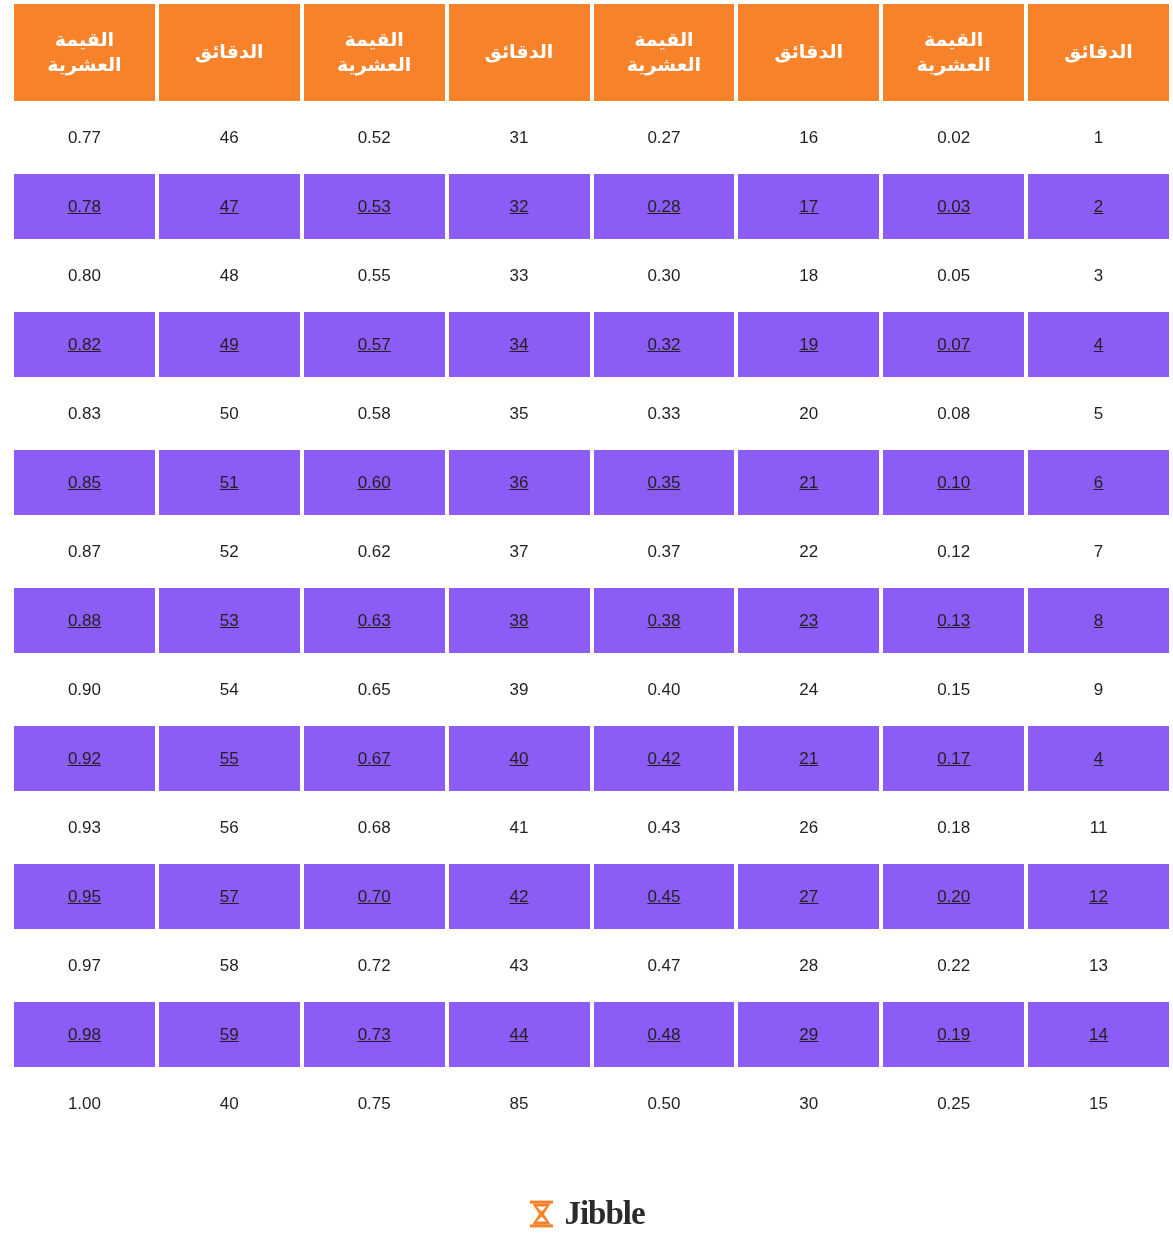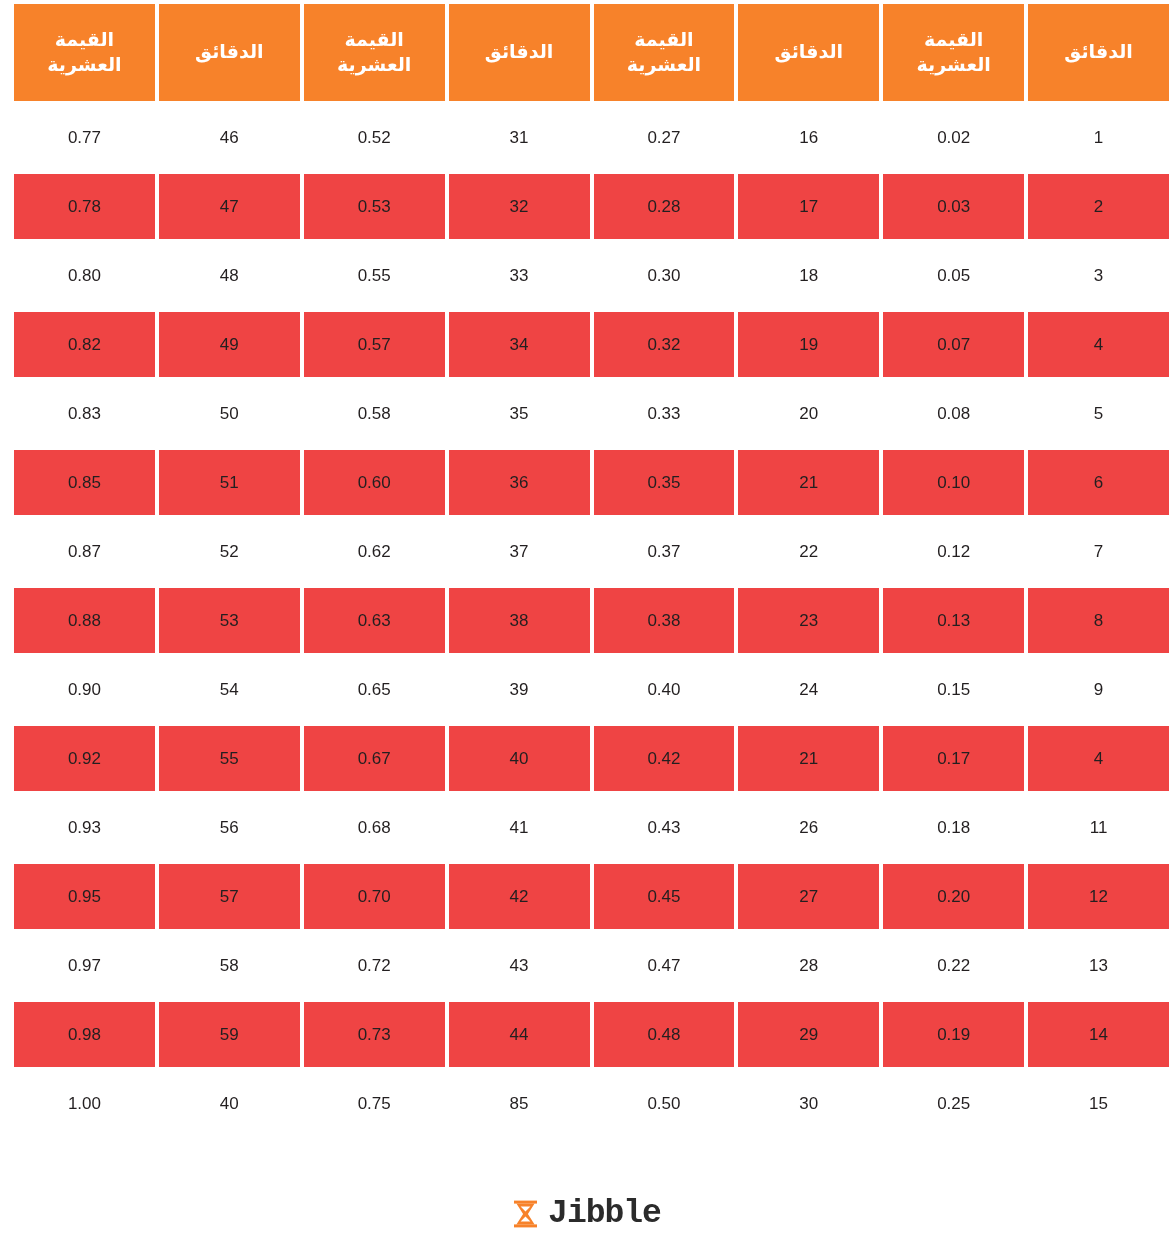--- a/index.html
+++ b/index.html
@@ -60,42 +60,43 @@
     font-size: 17px;
     color: #231f20;
     font-weight: normal;
     padding: 0 4px;
     border: 0;
     background: #ffffff;
     direction: ltr;
   }
 
   tbody tr.row-shaded td {
-    background: #ef4444;
+    background: #8b5cf6;
+    text-decoration: underline;
   }
 
   
   .logo-wrap {
     margin-top: auto;
     display: flex;
     align-items: center;
     justify-content: center;
     gap: 9px;
     padding-bottom: 13px;
     direction: ltr;
   }
 
   .logo-mark {
     display: block;
     width: 27px;
     height: 30px;
   }
 
   .logo-text {
-    font-family: Liberation Mono, monospace;
+    font-family: Liberation Serif, serif;
     font-size: 33px;
     font-weight: bold;
     color: #2b2b2b;
     letter-spacing: -1px;
     line-height: 1;
   }
 </style>
 </head>
 <body>
 

